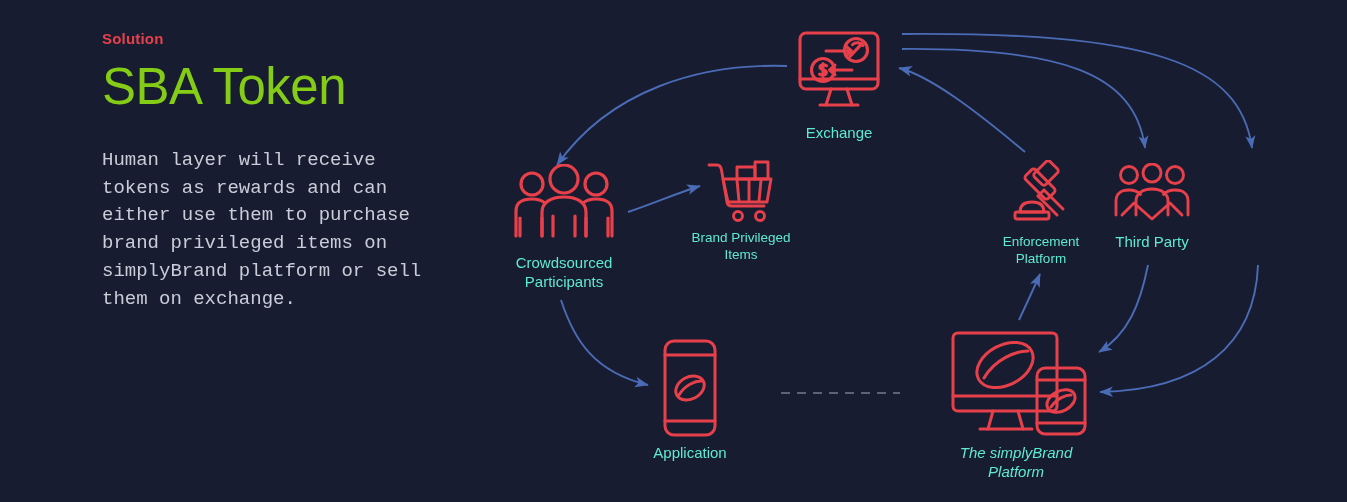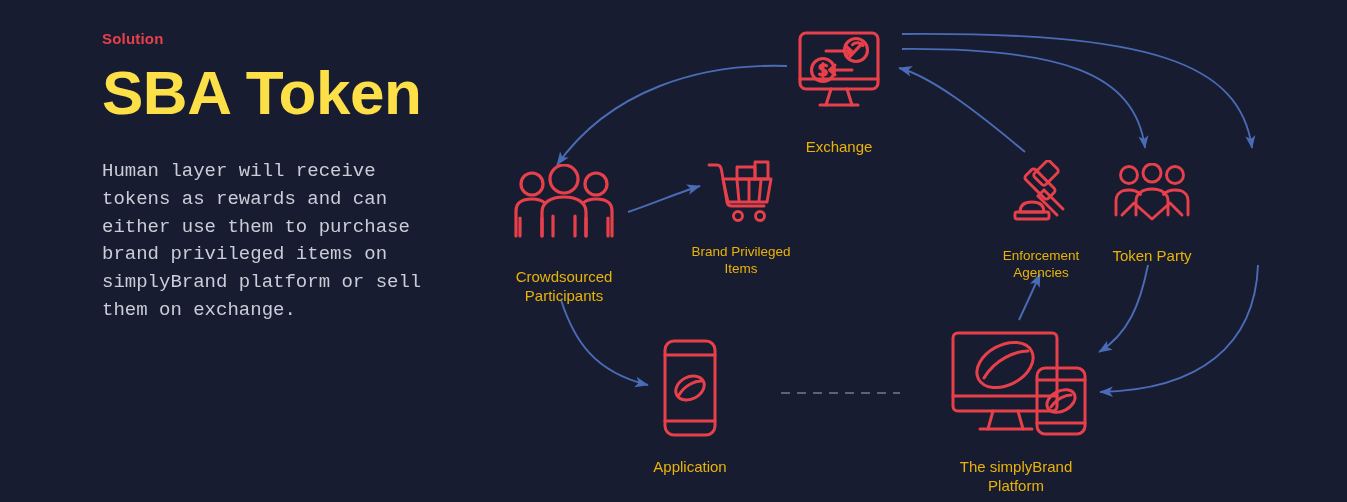--- a/index.html
+++ b/index.html
@@ -25,46 +25,46 @@
     width: 370px;
   }
   .eyebrow {
     color: #e8404a;
     font-size: 15px;
     font-weight: bold;
     letter-spacing: 0.2px;
     margin: 0 0 14px 0;
   }
   .headline {
-    color: #fde047;
-    font-size: 62px;
-    font-weight: bold;
+    color: #84cc16;
+    font-size: 51px;
+    font-weight: normal;
     line-height: 1.02;
     letter-spacing: -0.5px;
     margin: 0 0 34px 0;
   }
   .para {
     color: #c9cdd8;
     font-size: 19px;
     line-height: 1.46;
     margin: 0 0 22px 0;
     width: 352px;
     font-family: Liberation Mono, monospace;
   }
 
   
   .node {
     position: absolute;
     text-align: center;
   }
   .node-label {
-    color: #eab308;
+    color: #5eead4;
     font-size: 15px;
     line-height: 1.25;
-    margin-top: 20px;
+    margin-top: 6px;
     white-space: pre-line;
   }
   .node-label.small { font-size: 13.5px; }
   .node-icon { display: block; margin: 0 auto; }
 
   svg.flow {
     position: absolute;
     left: 0;
     top: 0;
     width: 1347px;
@@ -177,55 +177,55 @@
         <rect x="33" y="2" width="16" height="22" rx="3" transform="rotate(45 41 13)"></rect>
         <rect x="19" y="17" width="32" height="14" rx="3" transform="rotate(45 35 24)"></rect>
         <line x1="39" y1="30" x2="58" y2="49"></line>
         <line x1="33" y1="36" x2="52" y2="55"></line>
         <path d="M39,30 L33,36"></path>
         <path d="M15,52 C15,45 20,42 27,42 C34,42 39,45 39,52 Z"></path>
         <rect x="10" y="52" width="34" height="7" rx="2"></rect>
       </g>
     </svg>
     <div class="node-label small">Enforcement
-Agencies</div>
+Platform</div>
   </div>
 
   <div class="node" style="left:1104px; top:163px; width:96px;">
     <svg class="node-icon" width="76" height="64" viewBox="0 0 76 64">
       <g fill="none" stroke="#e8404a" stroke-width="2.9" stroke-linecap="round" stroke-linejoin="round">
         <circle cx="15" cy="12" r="8.5"></circle>
         <circle cx="38" cy="10" r="9"></circle>
         <circle cx="61" cy="12" r="8.5"></circle>
         <path d="M2,52 L2,38 C2,31 7,27 15,27 C20,27 24,28.6 26.5,31.5"></path>
         <path d="M74,52 L74,38 C74,31 69,27 61,27 C56,27 52,28.6 49.5,31.5"></path>
         <path d="M22,52 L22,38 C22,31 28,26 38,26 C48,26 54,31 54,38 L54,52"></path>
         <path d="M8,52 L20,40 L38,56 L56,40 L68,52"></path>
       </g>
     </svg>
-    <div class="node-label">Token Party</div>
+    <div class="node-label">Third Party</div>
   </div>
 
 
   <div class="node" style="left:638px; top:338px; width:104px;text-align:center;">
     <svg class="node-icon" width="58" height="100" viewBox="0 0 58 100">
       <g fill="none" stroke="#e8404a" stroke-width="3" stroke-linecap="round" stroke-linejoin="round">
         <rect x="4" y="3" width="50" height="94" rx="9"></rect>
         <line x1="4" y1="17" x2="54" y2="17"></line>
         <line x1="4" y1="83" x2="54" y2="83"></line>
         <g>
           <ellipse cx="29" cy="50" rx="15" ry="11" transform="rotate(-28 29 50)"></ellipse>
           <path d="M18,57 C24,47 34,43 40,43"></path>
         </g>
       </g>
     </svg>
     <div class="node-label">Application</div>
   </div>
 
-  <div class="node" style="left:930px; top:330px; width:172px;">
+  <div class="node" style="left:930px; top:330px; width:172px;font-style:italic;">
     <svg class="node-icon" width="152" height="108" viewBox="0 0 152 108">
       <g fill="none" stroke="#e8404a" stroke-width="3" stroke-linecap="round" stroke-linejoin="round">
         <path d="M18,3 L112,3 C115,3 117,5 117,8 L117,76 C117,79 115,81 112,81 L18,81 C15,81 13,79 13,76 L13,8 C13,5 15,3 18,3 Z"></path>
         <line x1="13" y1="66" x2="117" y2="66"></line>
         <path d="M53,81 L48,99 M78,81 L83,99"></path>
         <line x1="40" y1="99" x2="92" y2="99"></line>
         <g>
           <ellipse cx="65" cy="35" rx="30" ry="20" transform="rotate(-28 65 35)"></ellipse>
           <path d="M44,48 C55,29 76,21 88,21"></path>
         </g>

